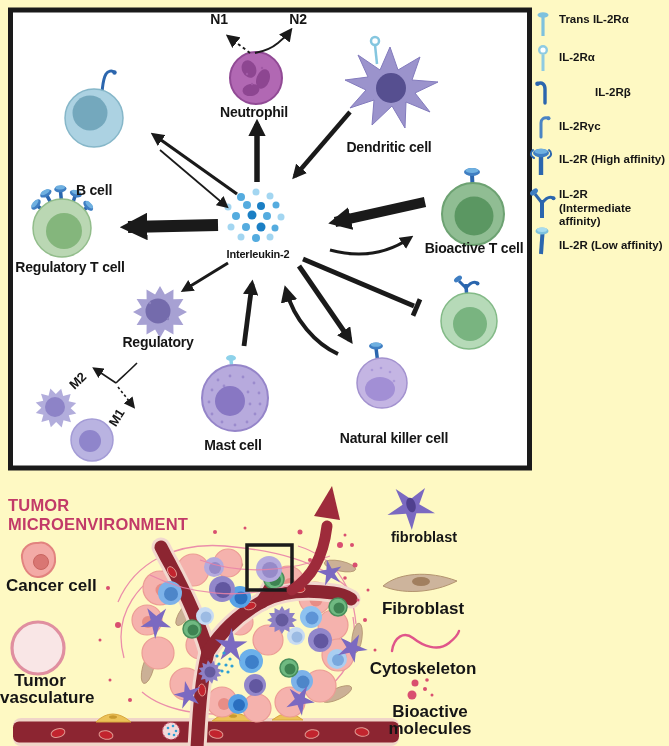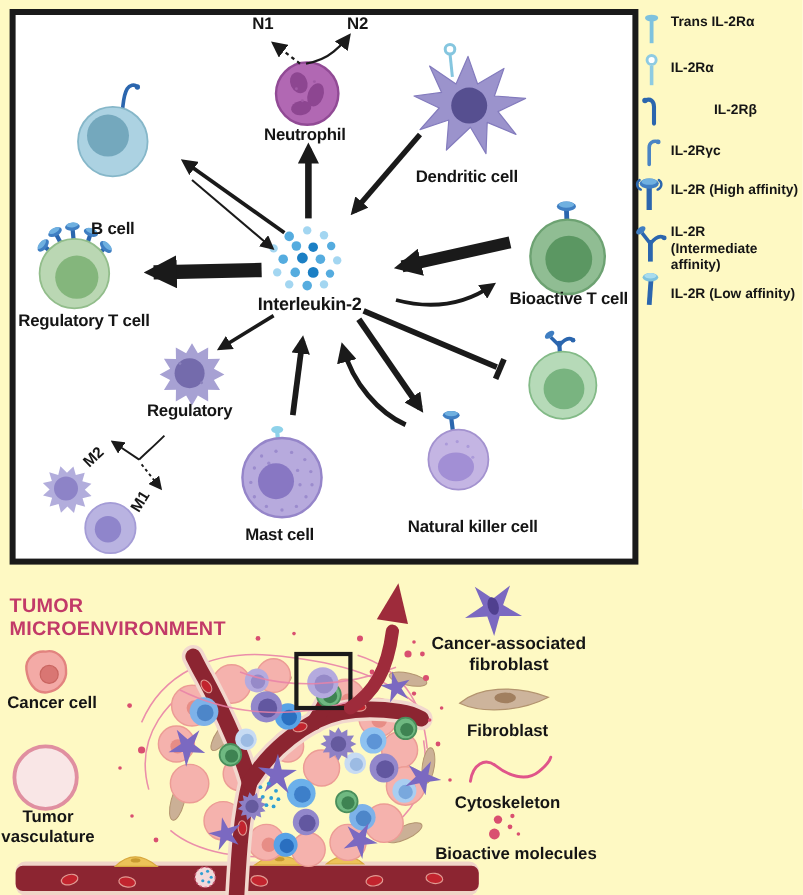--- a/index.html
+++ b/index.html
@@ -1,26 +1,26 @@
 <!DOCTYPE html>
 <html><head>
 <meta charset="utf-8">
 <style>
   html,body{margin:0;padding:0;background:#fff;}
   .canvas{position:relative;width:669px;height:746px;background:#fef9c3;overflow:hidden;
           font-family:"Liberation Sans",sans-serif;}
   .layer{position:absolute;left:0;top:0;}
   .lbl{position:absolute;font-weight:700;color:#151515;text-align:center;
        font-size:14px;line-height:16px;letter-spacing:-0.2px;}
-  .small{font-size:15px;}
+  .small{font-size:11px;}
   .leg{position:absolute;left:559px;font-weight:700;font-size:11.5px;color:#151515;white-space:nowrap;}
   .leg.wrap{white-space:normal;width:104px;line-height:13.5px;}
   .tmtitle{position:absolute;left:8px;top:496px;font-weight:700;font-size:16.5px;
            line-height:19px;color:#c23a68;letter-spacing:0.2px;}
-  .blbl{position:absolute;font-weight:700;font-size:14px;color:#151515;text-align:center;line-height:17px;}
+  .blbl{position:absolute;font-weight:700;font-size:17px;color:#151515;text-align:center;line-height:17px;}
   .rot{transform-origin:center center;}
 </style>
 </head>
 <body>
 
 <div class="canvas">
 
 <svg class="layer" width="669" height="746" viewBox="0 0 669 746">
   <defs>
     <marker id="ah7" viewBox="0 0 10 10" refX="7" refY="5" markerWidth="7" markerHeight="7" orient="auto-start-reverse">
@@ -467,20 +467,19 @@
 <div class="tmtitle">
   <div>TUMOR</div>
   <div>MICROENVIRONMENT</div>
 </div>
 <div class="blbl" style="left:6px;top:577px;width:110px;text-align:left;">Cancer cell</div>
 <div class="blbl" style="left:0px;top:672px;width:80px;">
   <div>Tumor</div>
   <div>vasculature</div>
 </div>
 <div class="blbl" style="left:354px;top:529px;width:140px;font-size:14.5px;">
-  <div>Cancer-associated</div>
   <div>fibroblast</div>
 </div>
 <div class="blbl" style="left:363px;top:600px;width:120px;">Fibroblast</div>
 <div class="blbl" style="left:363px;top:660px;width:120px;">Cytoskeleton</div>
 <div class="blbl" style="left:360px;top:703px;width:140px;">Bioactive molecules</div>
 
 </div>
 
 </body></html>

